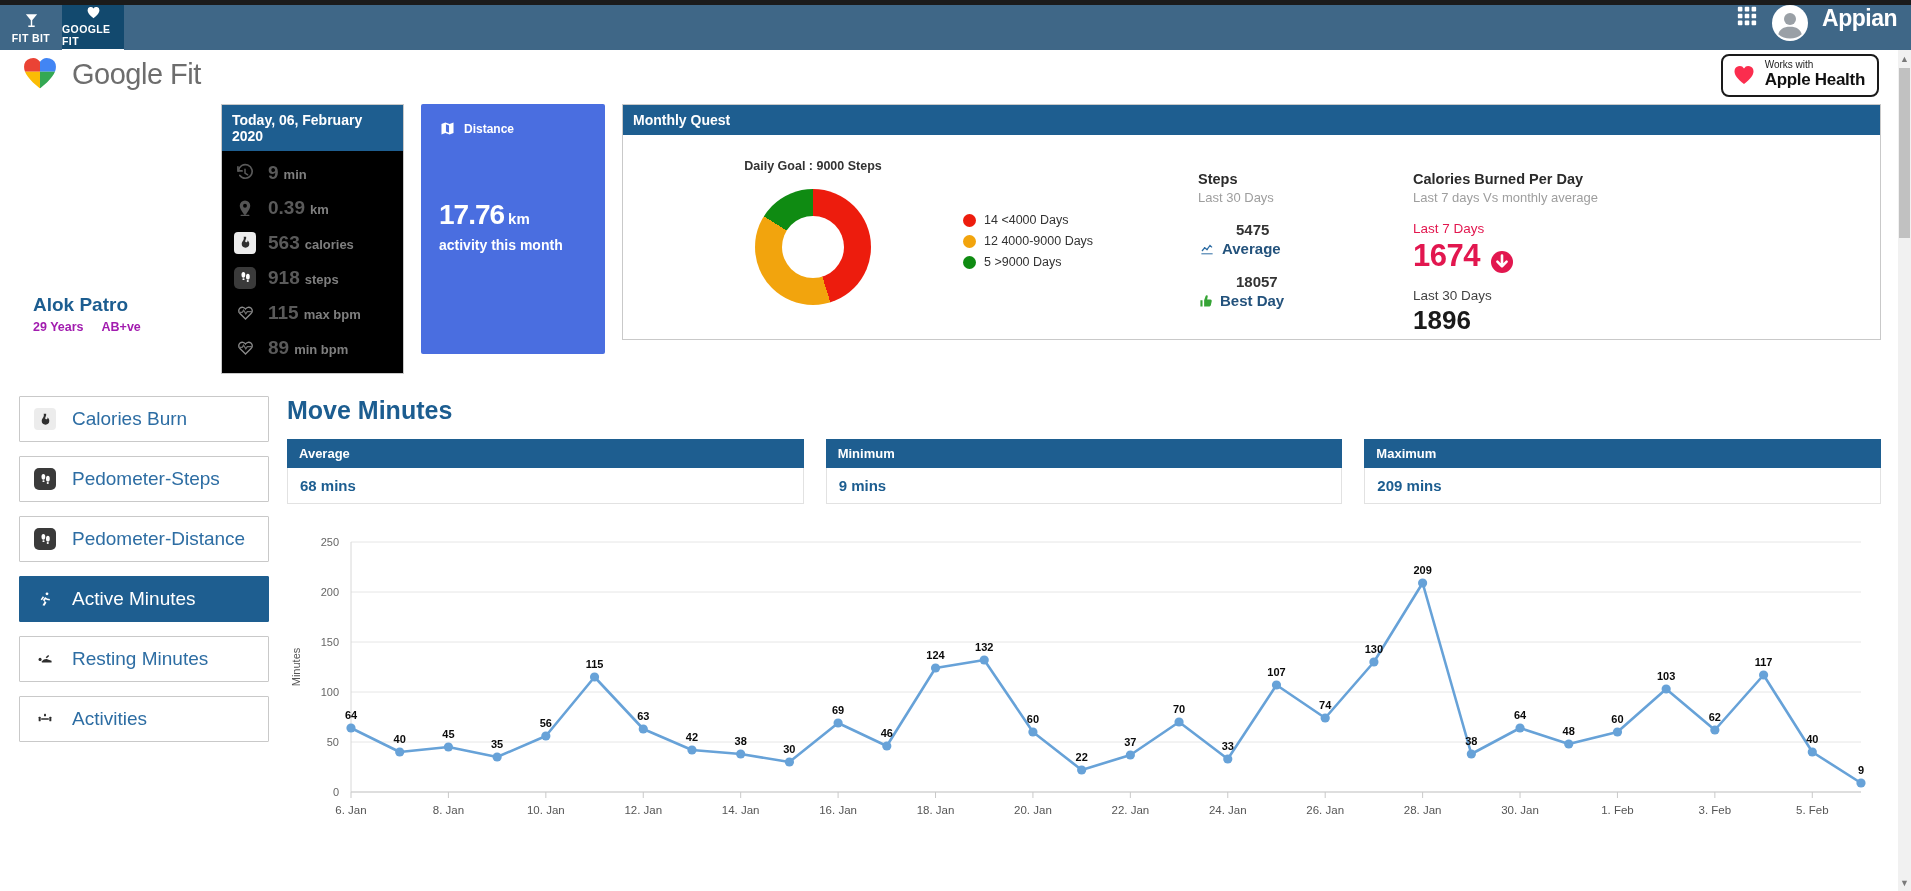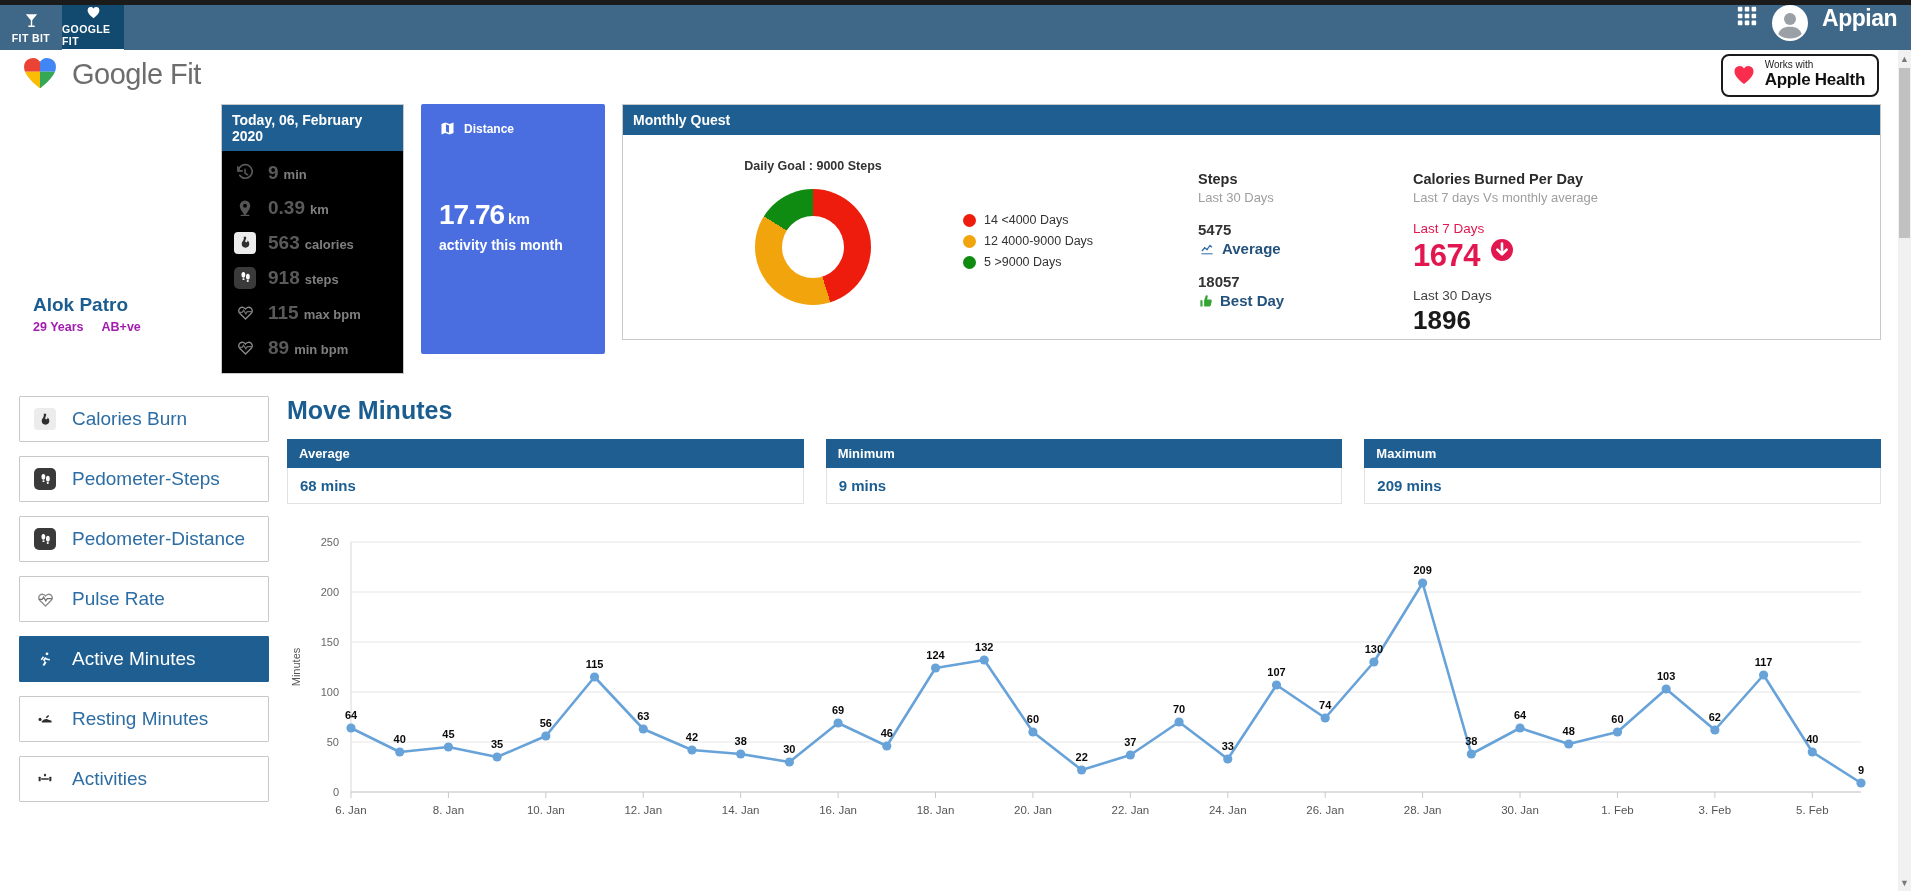--- a/index.html
+++ b/index.html
@@ -65,25 +65,25 @@
   .donut { width:116px; height:116px; border-radius:50%; position:relative; }
   .donut::after { content:""; position:absolute; left:50%; top:50%; width:62px; height:62px;
     transform:translate(-50%,-50%); background:#fff; border-radius:50%; }
   .quest-legend { width:235px; padding-top:62px; }
   .legend-row { display:flex; align-items:center; gap:8px; margin-bottom:7px; }
   .legend-dot { width:13px; height:13px; border-radius:50%; flex:none; }
   .legend-label { font-size:12.5px; color:#333; }
   .quest-steps { width:215px; padding-top:20px; }
   .q-title { font-size:14.5px; font-weight:bold; color:#2b2b2b; }
   .q-sub { font-size:13px; color:#9e9e9e; margin-top:3px; }
-  .q-val { font-size:15px; font-weight:bold; color:#333; margin-top:16px; }
+  .q-val { font-size:15px; font-weight:bold; color:#333; margin-top:16px;margin-left:38px; }
   .q-tag { display:flex; align-items:center; gap:6px; margin-top:2px; font-size:15px; font-weight:bold; color:#23527c; }
   .quest-cal { flex:1; padding-top:20px; }
   .cal-7label { font-size:13.5px; margin-top:16px; }
-  .cal-7val-row { display:flex; align-items:flex-start; gap:10px; margin-top:2px; }
+  .cal-7val-row { display:flex; align-items:flex-end; gap:10px; margin-top:2px; }
   .cal-7val { font-size:31px; font-weight:bold; letter-spacing:-.5px; }
   .cal-30label { font-size:13.5px; color:#444; margin-top:14px; }
   .cal-30val { font-size:26px; font-weight:bold; color:#1a1a1a; margin-top:2px; }
 
   
   .content-row { display:flex; margin:22px 30px 0 19px; gap:18px; }
   .sidebar { width:250px; display:flex; flex-direction:column; gap:14px; flex:none; }
   .side-item { border:1px solid #c9c9c9; background:#fff; height:46px; display:flex; align-items:center;
     gap:16px; padding:0 14px; cursor:pointer; border-radius:1px; }
   .side-item .sicon { width:22px; height:22px; display:flex; align-items:center; justify-content:center; flex:none; }
@@ -380,29 +380,20 @@
           <svg width="15" height="15" viewBox="0 0 24 24">
             <g fill="#fff">
               <ellipse cx="8.6" cy="7.6" rx="3" ry="4.6"></ellipse>
               <ellipse cx="8.8" cy="14.6" rx="1.7" ry="1.5"></ellipse>
               <ellipse cx="15.8" cy="10.6" rx="3" ry="4.6"></ellipse>
               <ellipse cx="15.6" cy="17.6" rx="1.7" ry="1.5"></ellipse>
             </g>
           </svg>
         </span>
     <span class="slabel">Pedometer-Distance</span>
-  </div>
-      <div class="side-item ">
-    <span class="sicon ">
-          <svg width="21" height="19" viewBox="0 0 24 24" fill="none" stroke="#8b8b8b" stroke-width="1.7">
-            <path d="M12 20.2 5 13.4a4.6 4.6 0 1 1 7-5.8 4.6 4.6 0 1 1 7 5.8z"></path>
-            <path d="M3.5 11.8h4.3l1.8-2.7 2.8 4.6 1.8-2.7h6.3" stroke="#6f6f6f" stroke-width="1.5"></path>
-          </svg>
-        </span>
-    <span class="slabel">Pulse Rate</span>
   </div>
       <div class="side-item active">
     <span class="sicon ">
           <svg width="16" height="16" viewBox="0 0 24 24">
             <g fill="#fff">
               <circle cx="15" cy="4.2" r="2.1"></circle>
               <path d="M8.2 21.5l3.2-5.3-2.6-2.7 3.4-4.6 3.2 2.5 4 .7-.4 2-4.2-.7-1.6-1.2-1.7 2.4 2.7 2.7-2.9 4.9zM5.5 12.8l3.3-4.9 1.9 1.3-3.3 4.8z"></path>
             </g>
           </svg>
         </span>

